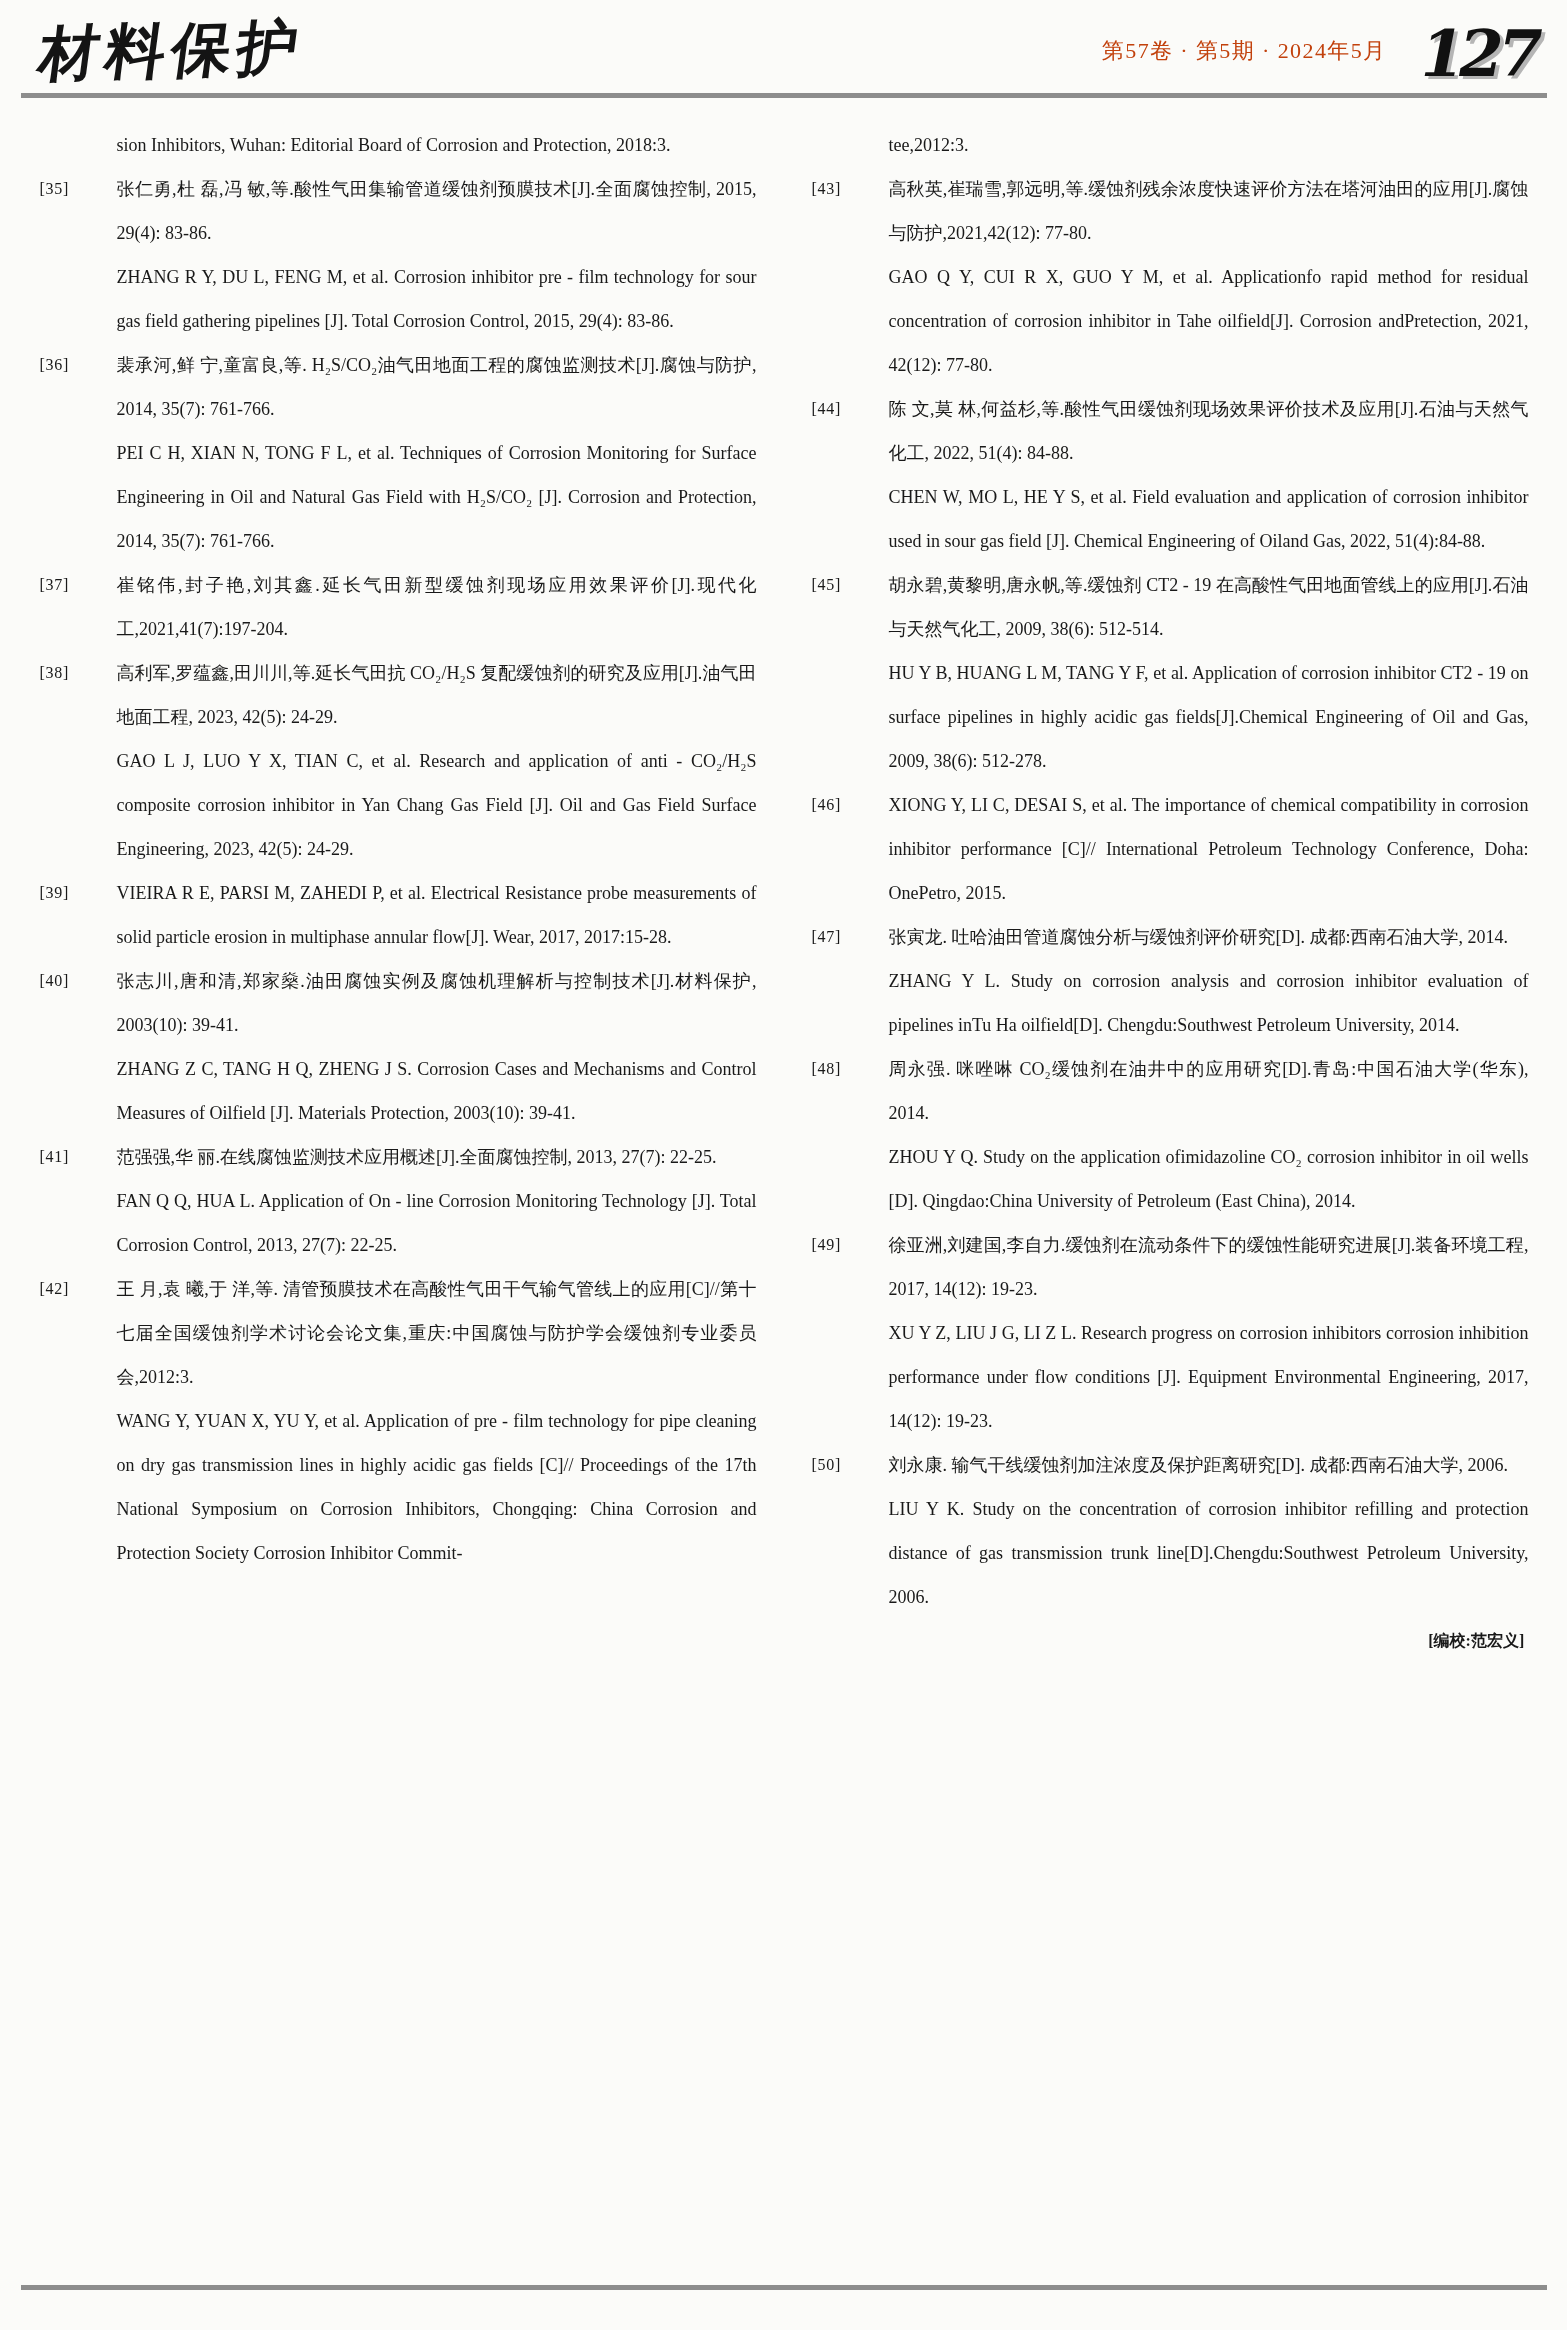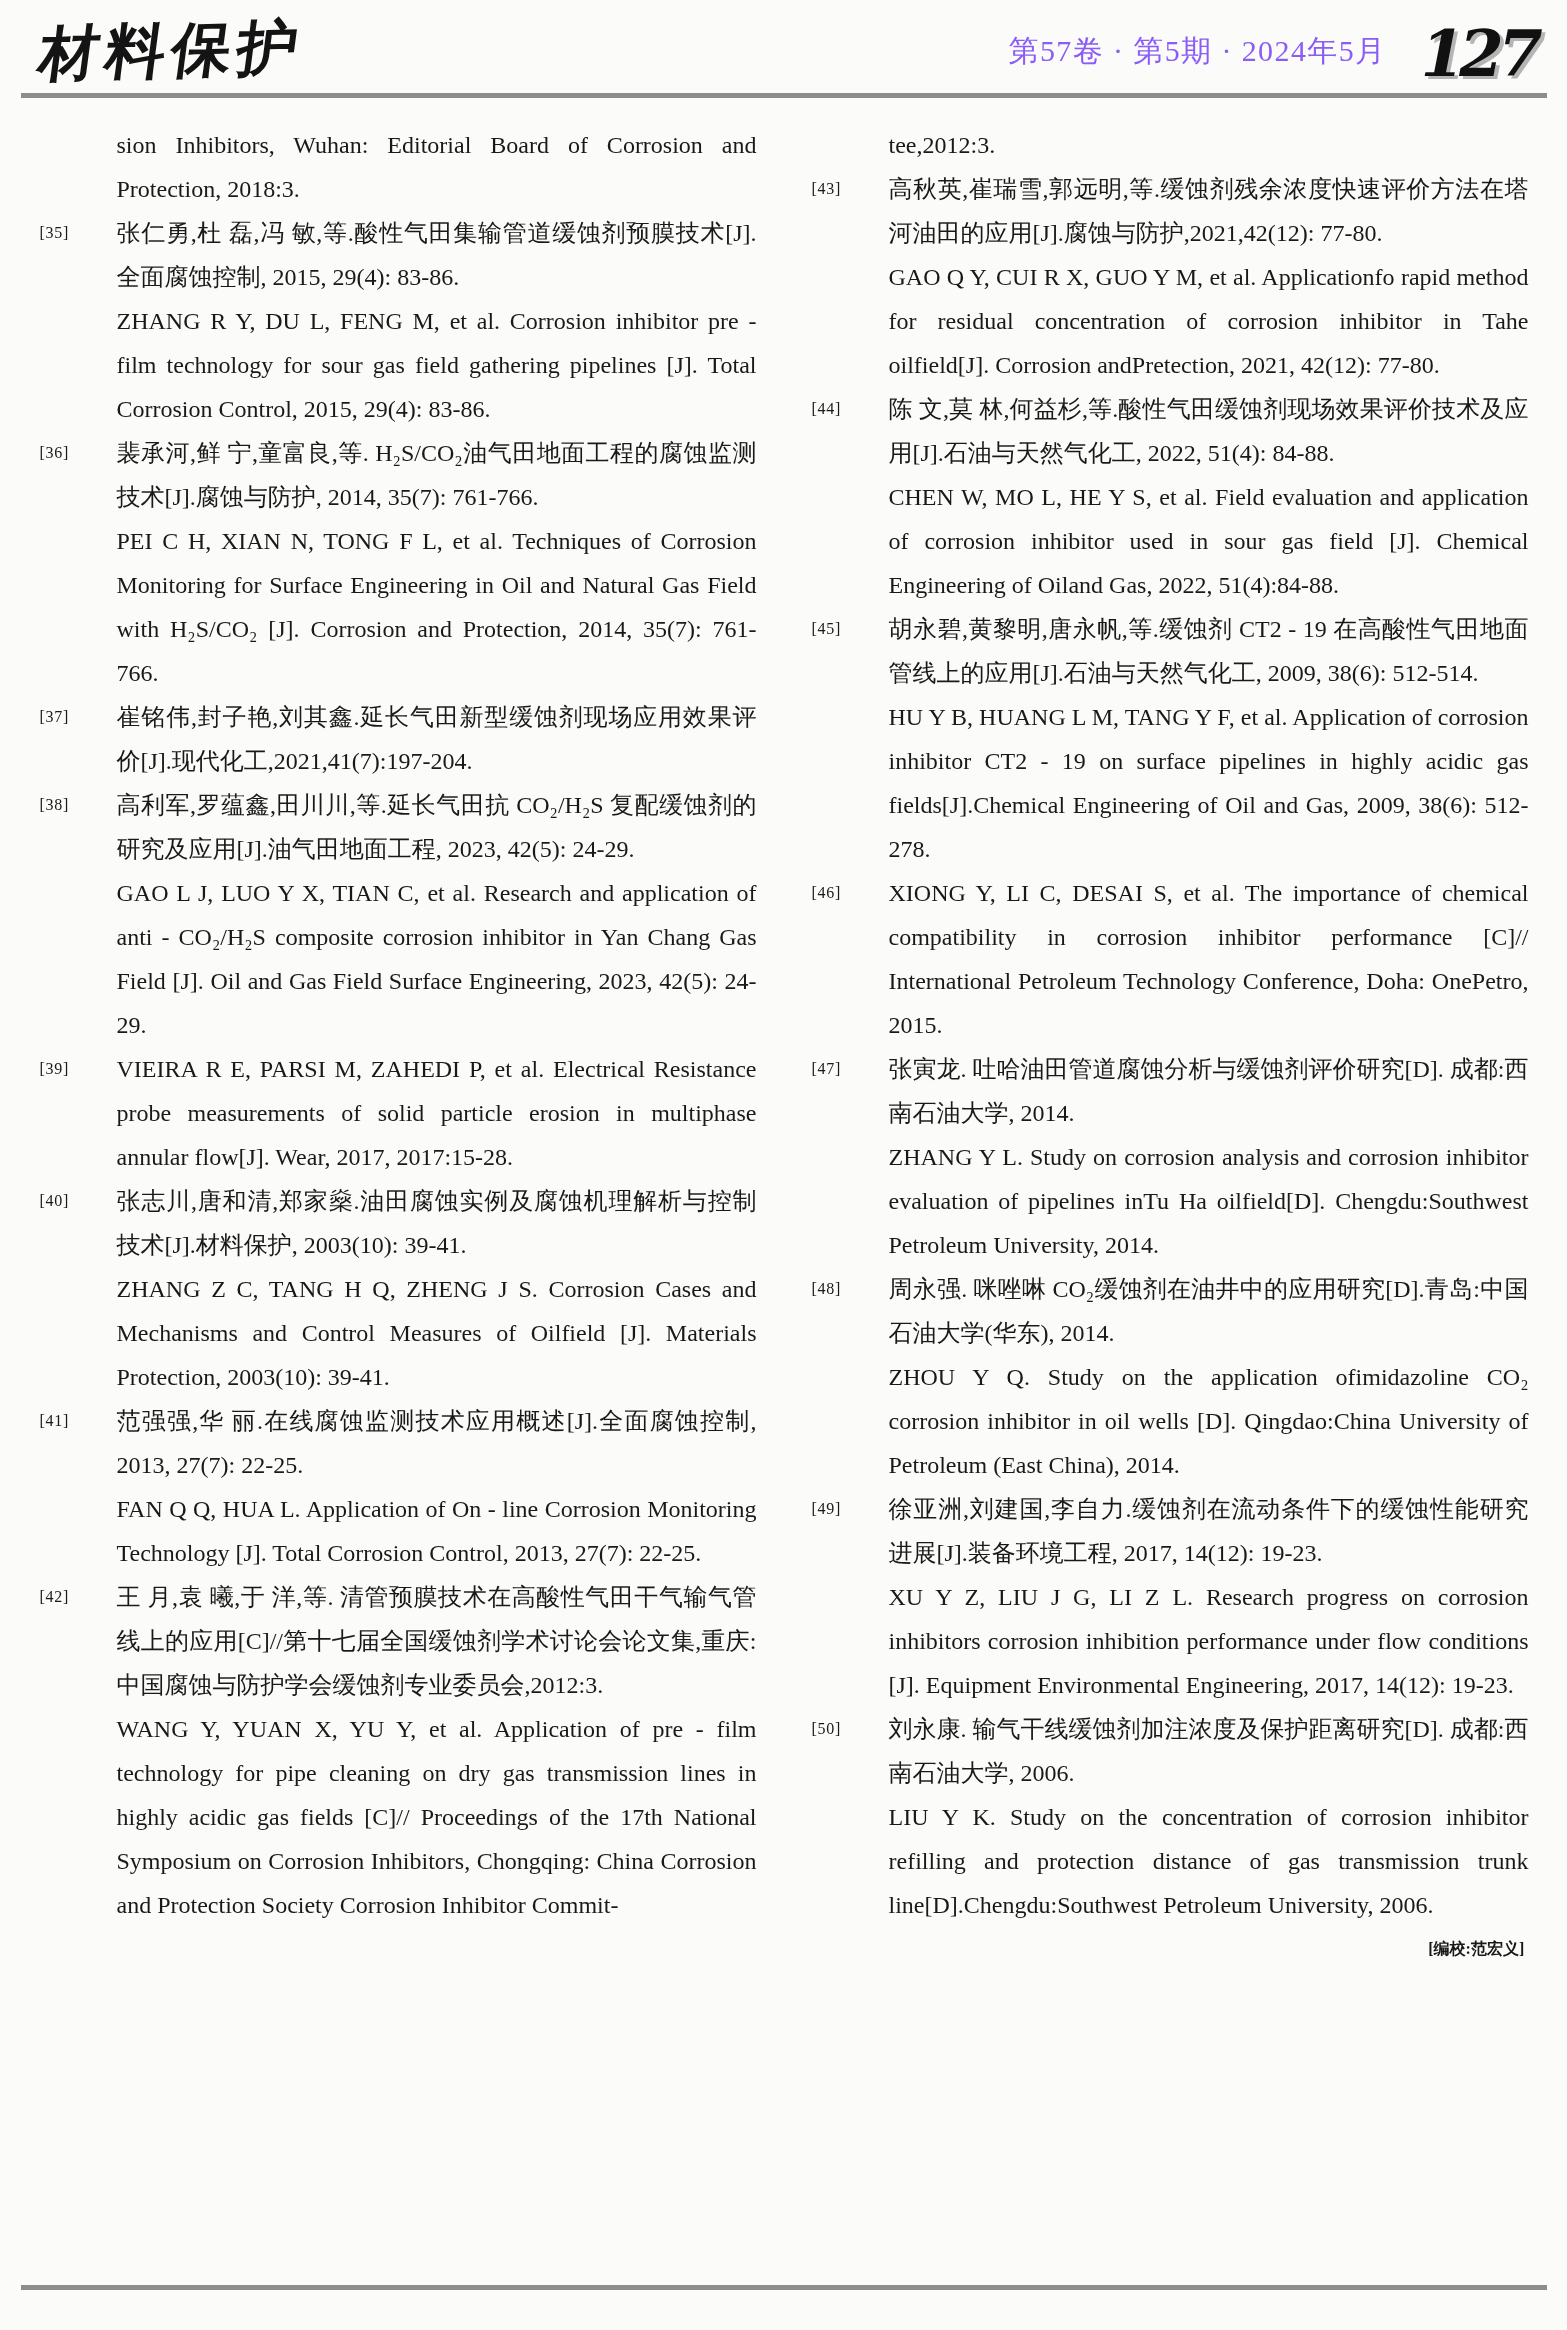--- a/index.html
+++ b/index.html
@@ -31,22 +31,22 @@
     letter-spacing: 5.7px;
     transform: skewX(-9deg) rotate(-1.5deg);
     color: #141414;
   }
   .header-right {
     display: flex;
     align-items: center;
     gap: 34px;
   }
   .issue-info {
-    font-size: 30px;
-    color: #8b5cf6;
+    font-size: 22px;
+    color: #c2410c;
     letter-spacing: 1.4px;
     padding-bottom: 5.7px;
   }
   .page-number {
     font-size: 64px;
     font-weight: bold;
     font-style: italic;
     line-height: 0.85;
     letter-spacing: -5.7px;
     color: #111;
@@ -81,21 +81,21 @@
   .ref-label {
     position: absolute;
     left: 0;
     top: 0;
     font-size: 16px;
     line-height: 44px;
     letter-spacing: 0.7px;
   }
   .ref-par {
     margin: 0;
-    font-size: 24px;
+    font-size: 18px;
     line-height: 44px;
     text-align: justify;
     word-break: break-word;
   }
   .editor-note {
     font-size: 16px;
     line-height: 44px;
     text-align: right;
     padding-right: 4.3px;
     font-weight: bold;

